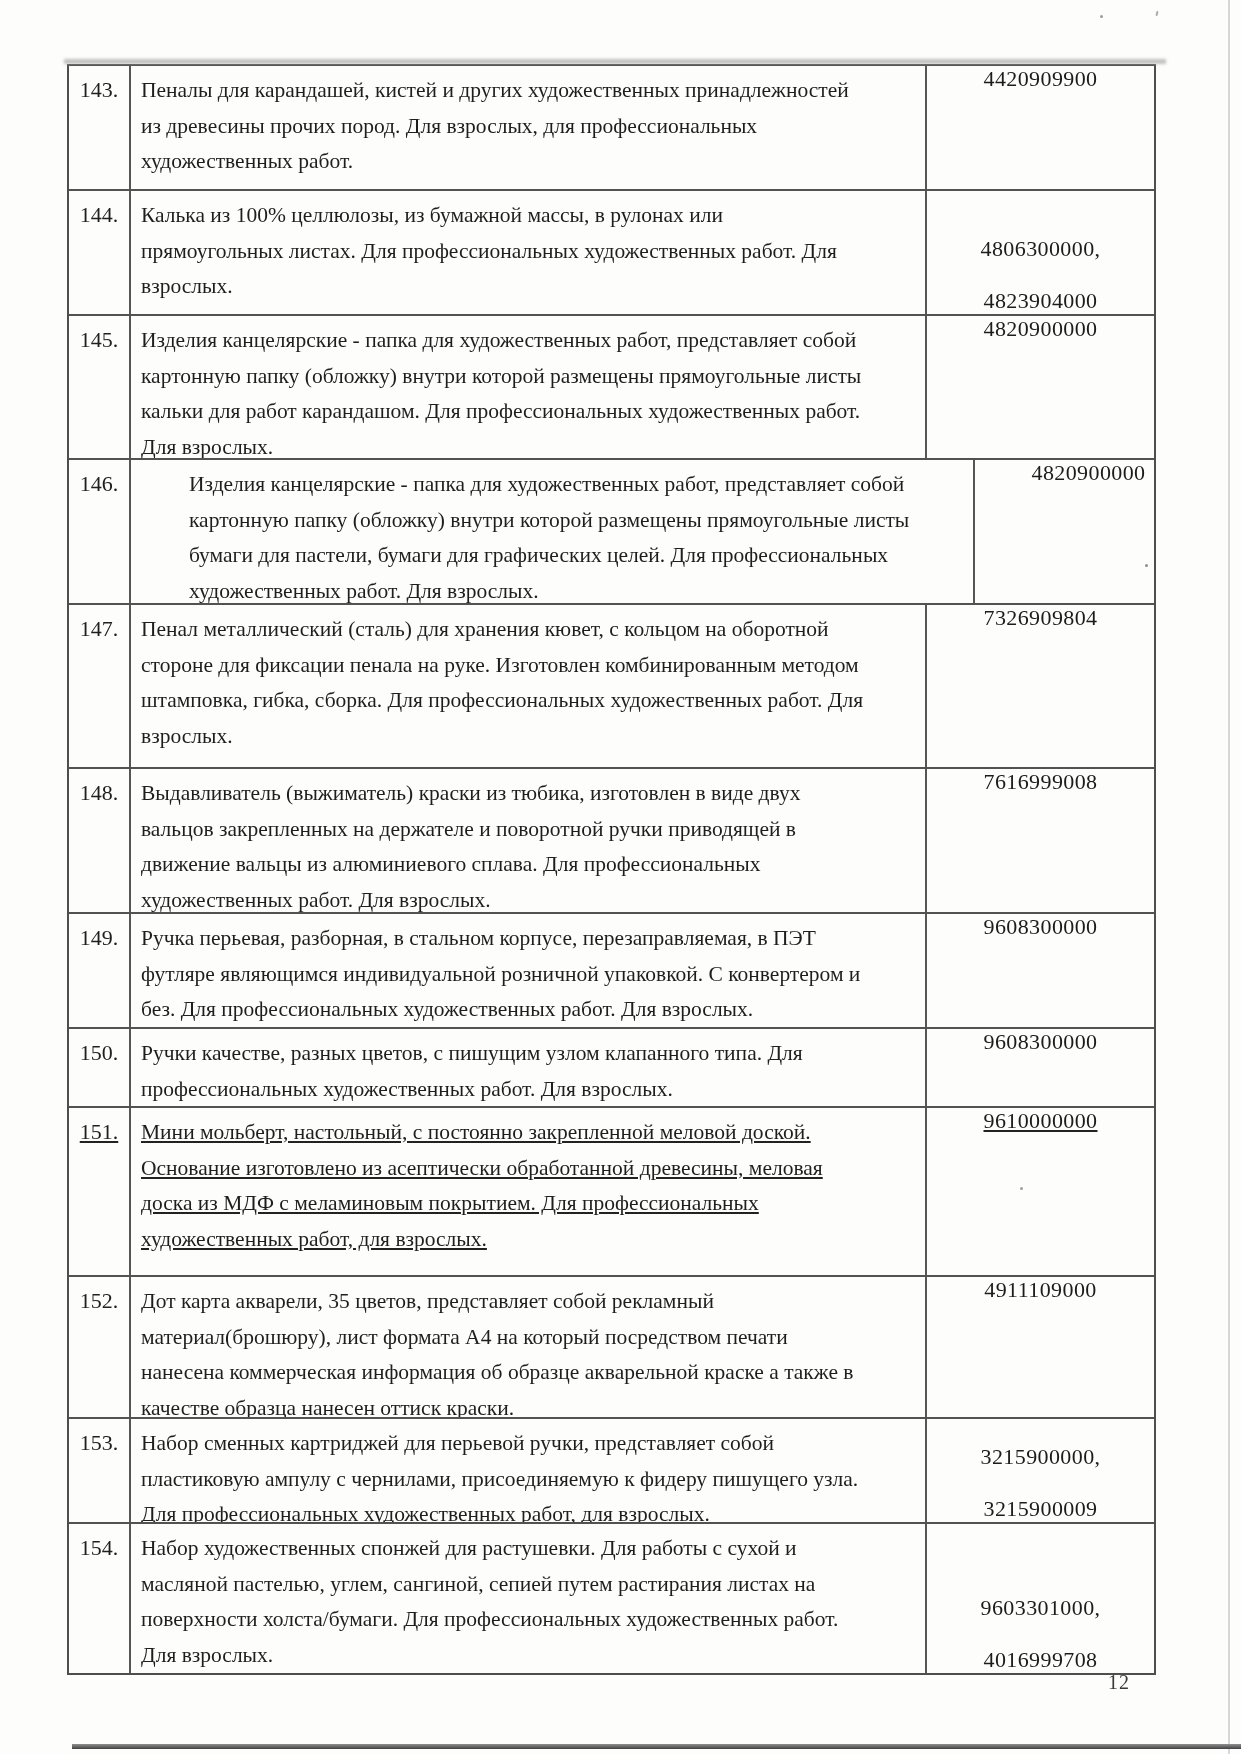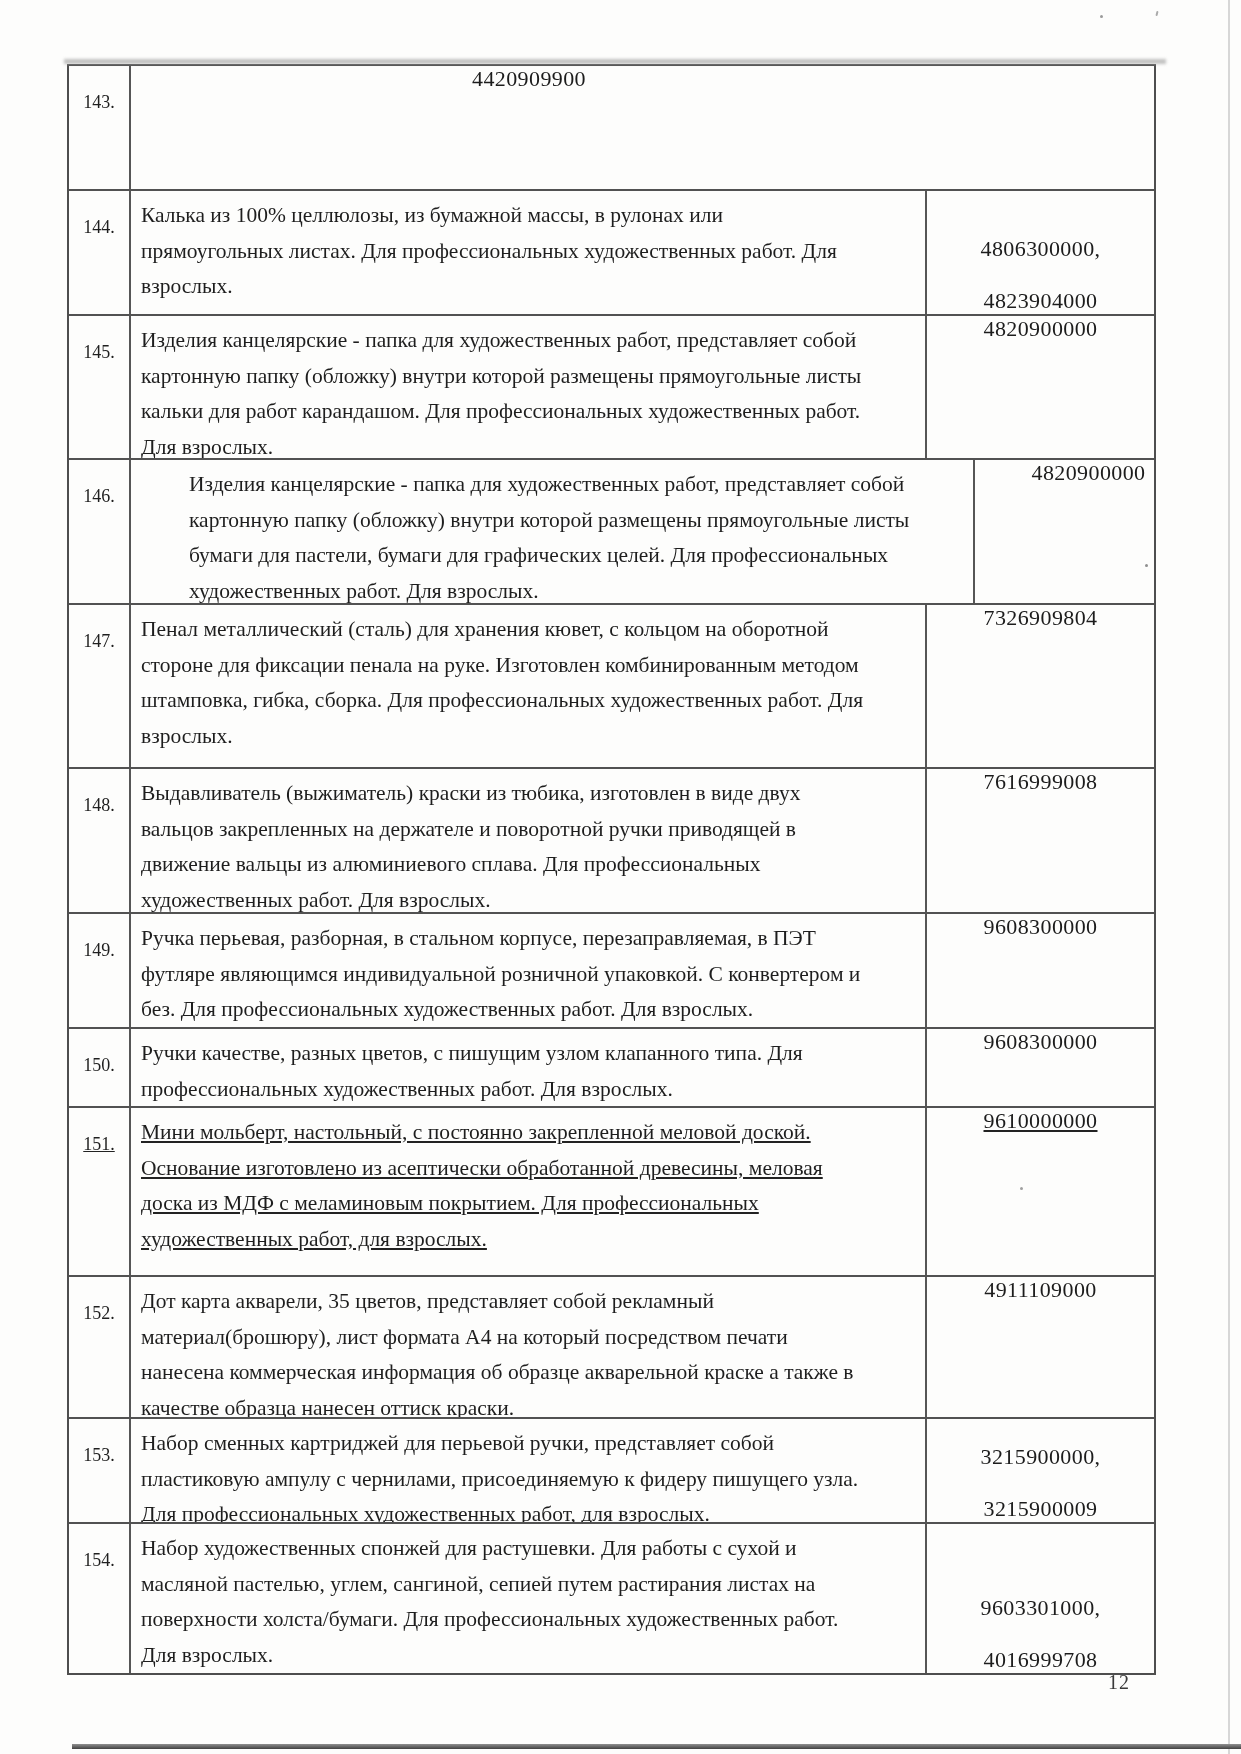--- a/index.html
+++ b/index.html
@@ -47,22 +47,22 @@
   .t-row + .t-row {
     border-top: 2px solid #525252;
   }
   .cell {
     box-sizing: border-box;
     overflow: hidden;
   }
   .cell.num {
     border-right: 2px solid #565656;
     text-align: center;
-    padding-top: 22px;
-    font-size: 18px;
+    padding-top: 10px;
+    font-size: 22px;
     line-height: 28px;
     color: #1f1f1f;
   }
   .cell.desc {
     border-right: 2px solid #565656;
     padding: 7px 12px 0 10px;
     font-size: 21.5px;
     line-height: 35.5px;
     color: #1e1e1e;
   }
@@ -121,20 +121,25 @@
 </head>
 <body>
 
 <div class="page">
 
   <div class="doc-table" id="doc-table">
   <div class="t-row" style="height: 123px;">
     <div class="cell num">
       <span>143.</span>
     </div>
+    <div class="cell desc">
+          <div class="line">Пеналы для карандашей, кистей и других художественных принадлежностей</div>
+          <div class="line">из древесины прочих пород. Для взрослых, для профессиональных</div>
+          <div class="line">художественных работ.</div>
+        </div>
     <div class="cell codes">
           <div>4420909900</div>
         </div>
   </div>
 
   <div class="t-row" style="height: 125px;">
     <div class="cell num">
       <span>144.</span>
     </div>
     <div class="cell desc">

